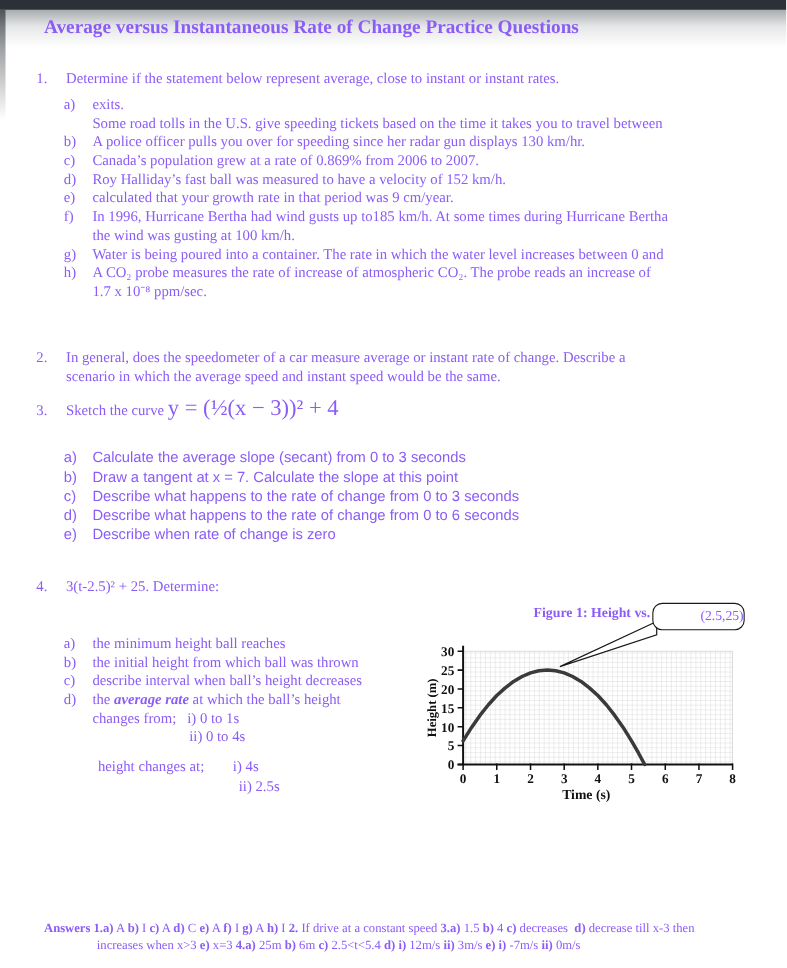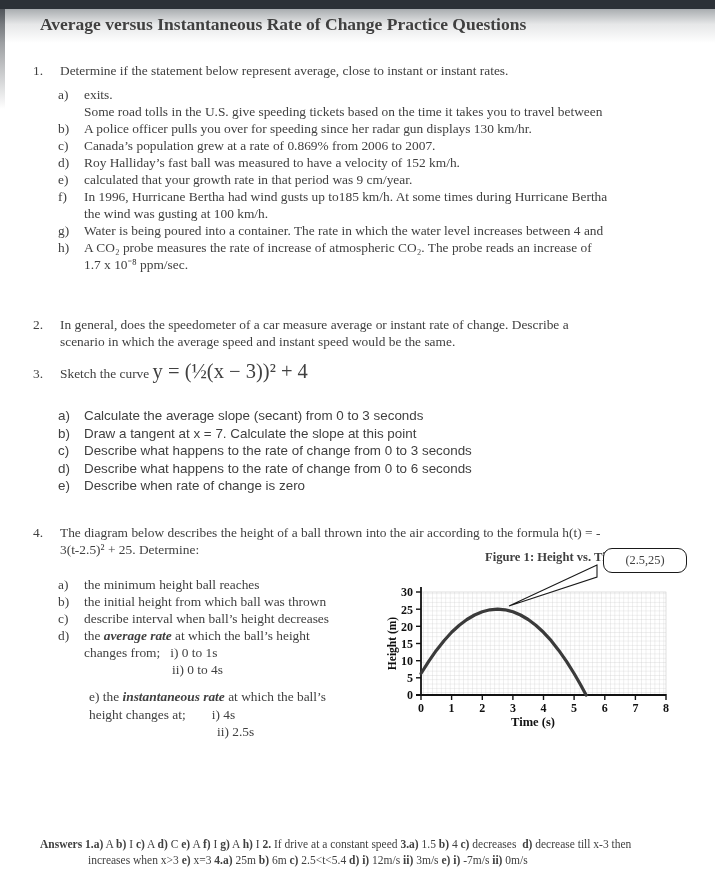--- a/index.html
+++ b/index.html
@@ -1,17 +1,17 @@
 <!DOCTYPE html>
 <html><head>
 <meta charset="utf-8">
 <style>
   html,body { margin:0; padding:0; background:#ffffff; }
   .page { position:relative; width:715px; height:880px; background:#fff; overflow:hidden;
-          font-family:"Liberation Serif", serif; color:#404040; }
+          font-family:"Liberation Serif", serif; color:#8b5cf6; }
   .topbar { position:absolute; top:0; left:0; right:0; height:9px; background:#2c3137; }
   .topfade { position:absolute; top:9px; left:0; right:0; height:34px;
              background:linear-gradient(180deg,#a9adb0 0%,#e6e7e8 45%,#ffffff 100%); }
   .corner { position:absolute; top:9px; left:0; width:5px; height:100px;
             background:linear-gradient(180deg, rgba(44,49,55,.7), rgba(44,49,55,0)); }
   .title { position:absolute; left:40px; top:14px; margin:0; font-size:17.5px; font-weight:bold; }
 
   .qhead { position:absolute; display:flex; align-items:baseline; font-size:13.4px; line-height:17px; }
   .qnum  { width:27px; flex:none; }
   .qbody { flex:1; }
@@ -34,23 +34,23 @@
   #q4-items{ left:58px; top:576px; width:340px; }
   #q4-e-block { position:absolute; left:89px; top:688px; width:330px;
                 font-size:13.4px; line-height:17.5px; }
   #q4-e-block > div { white-space:nowrap; }
 
   .b  { font-weight:bold; }
   .bi { font-weight:bold; font-style:italic; }
 
   .figure { position:absolute; left:383px; top:546px; width:332px; height:205px; }
   .fig-title { position:absolute; left:58px; top:4px; font-size:12.6px; font-weight:bold; white-space:nowrap;margin-left:44px; }
-  .callout { position:absolute; left:220px; top:2px; width:82px; height:23px; background:#fff;
+  .callout { position:absolute; left:210px; top:2px; width:82px; height:23px; background:#fff;
              border:1.4px solid #1a1a1a; border-radius:9px; display:flex; align-items:center;
-             justify-content:center; font-size:12.4px; z-index:2; }
+             justify-content:flex-end; font-size:12.4px; z-index:2; }
   .fig-svg { position:absolute; left:0; top:0; }
   .tick   { font:bold 12px "Liberation Serif", serif; fill:#111; }
   .axlab  { font:bold 12.5px "Liberation Serif", serif; fill:#111; }
   .axlab2 { font:bold 11.5px "Liberation Serif", serif; fill:#111; }
 
   .ans { position:absolute; font-size:11.5px; line-height:15px; white-space:nowrap; }
   #answers-line1 { left:40px; top:837px; }
   #answers-line2 { left:88px; top:853px; }
 </style>
 </head>
@@ -102,21 +102,21 @@
       <div class="item">
         <span class="ilabel">f)</span>
         <div class="itext">
           <div>In 1996, Hurricane Bertha had wind gusts up to185 km/h. At some times during Hurricane Bertha</div>
           <div>the wind was gusting at 100 km/h.</div>
         </div>
       </div>
       <div class="item">
         <span class="ilabel">g)</span>
         <div class="itext">
-          <div>Water is being poured into a container. The rate in which the water level increases between 4 and</div>
+          <div>Water is being poured into a container. The rate in which the water level increases between 0 and</div>
         </div>
       </div>
       <div class="item">
         <span class="ilabel">h)</span>
         <div class="itext">
           <div>A CO₂ probe measures the rate of increase of atmospheric CO₂. The probe reads an increase of</div>
           <div>1.7 x 10⁻⁸ ppm/sec.</div>
         </div>
       </div>
     </div>
@@ -162,21 +162,20 @@
         <span class="ilabel">e)</span>
         <div class="itext">
           <div>Describe when rate of change is zero</div>
         </div>
       </div>
     </div>
 
   <div class="qhead" id="q4-head">
     <span class="qnum">4.</span>
     <div class="qbody" id="q4-lines">
-        <div>The diagram below describes the height of a ball thrown into the air according to the formula h(t) = -</div>
         <div>3(t-2.5)² + 25. Determine:</div>
       </div>
   </div>
   <div class="items" id="q4-items">
       <div class="item">
         <span class="ilabel">a)</span>
         <div class="itext">
           <div>the minimum height ball reaches</div>
         </div>
       </div>
@@ -195,21 +194,20 @@
       <div class="item">
         <span class="ilabel">d)</span>
         <div class="itext">
           <div><span>the </span><span class="bi">average rate</span><span> at which the ball’s height</span></div>
           <div><span>changes from;</span><span style="margin-left: 10px;">i) 0 to 1s</span></div>
           <div><span style="margin-left: 88px;">ii) 0 to 4s</span></div>
         </div>
       </div>
     </div>
   <div id="q4-e-block">
-      <div><span>e) the </span><span class="bi">instantaneous rate</span><span> at which the ball’s</span></div>
       <div><span>height changes at;</span><span style="margin-left: 26px;">i) 4s</span></div>
       <div><span style="margin-left: 128px;">ii) 2.5s</span></div>
     </div>
 
   <div class="figure">
     <div class="fig-title">Figure 1: Height vs. Time</div>
     <div class="callout">
       <span>(2.5,25)</span>
     </div>
     <svg class="fig-svg" id="fig-svg" width="332" height="205" viewBox="0 0 332 205">

